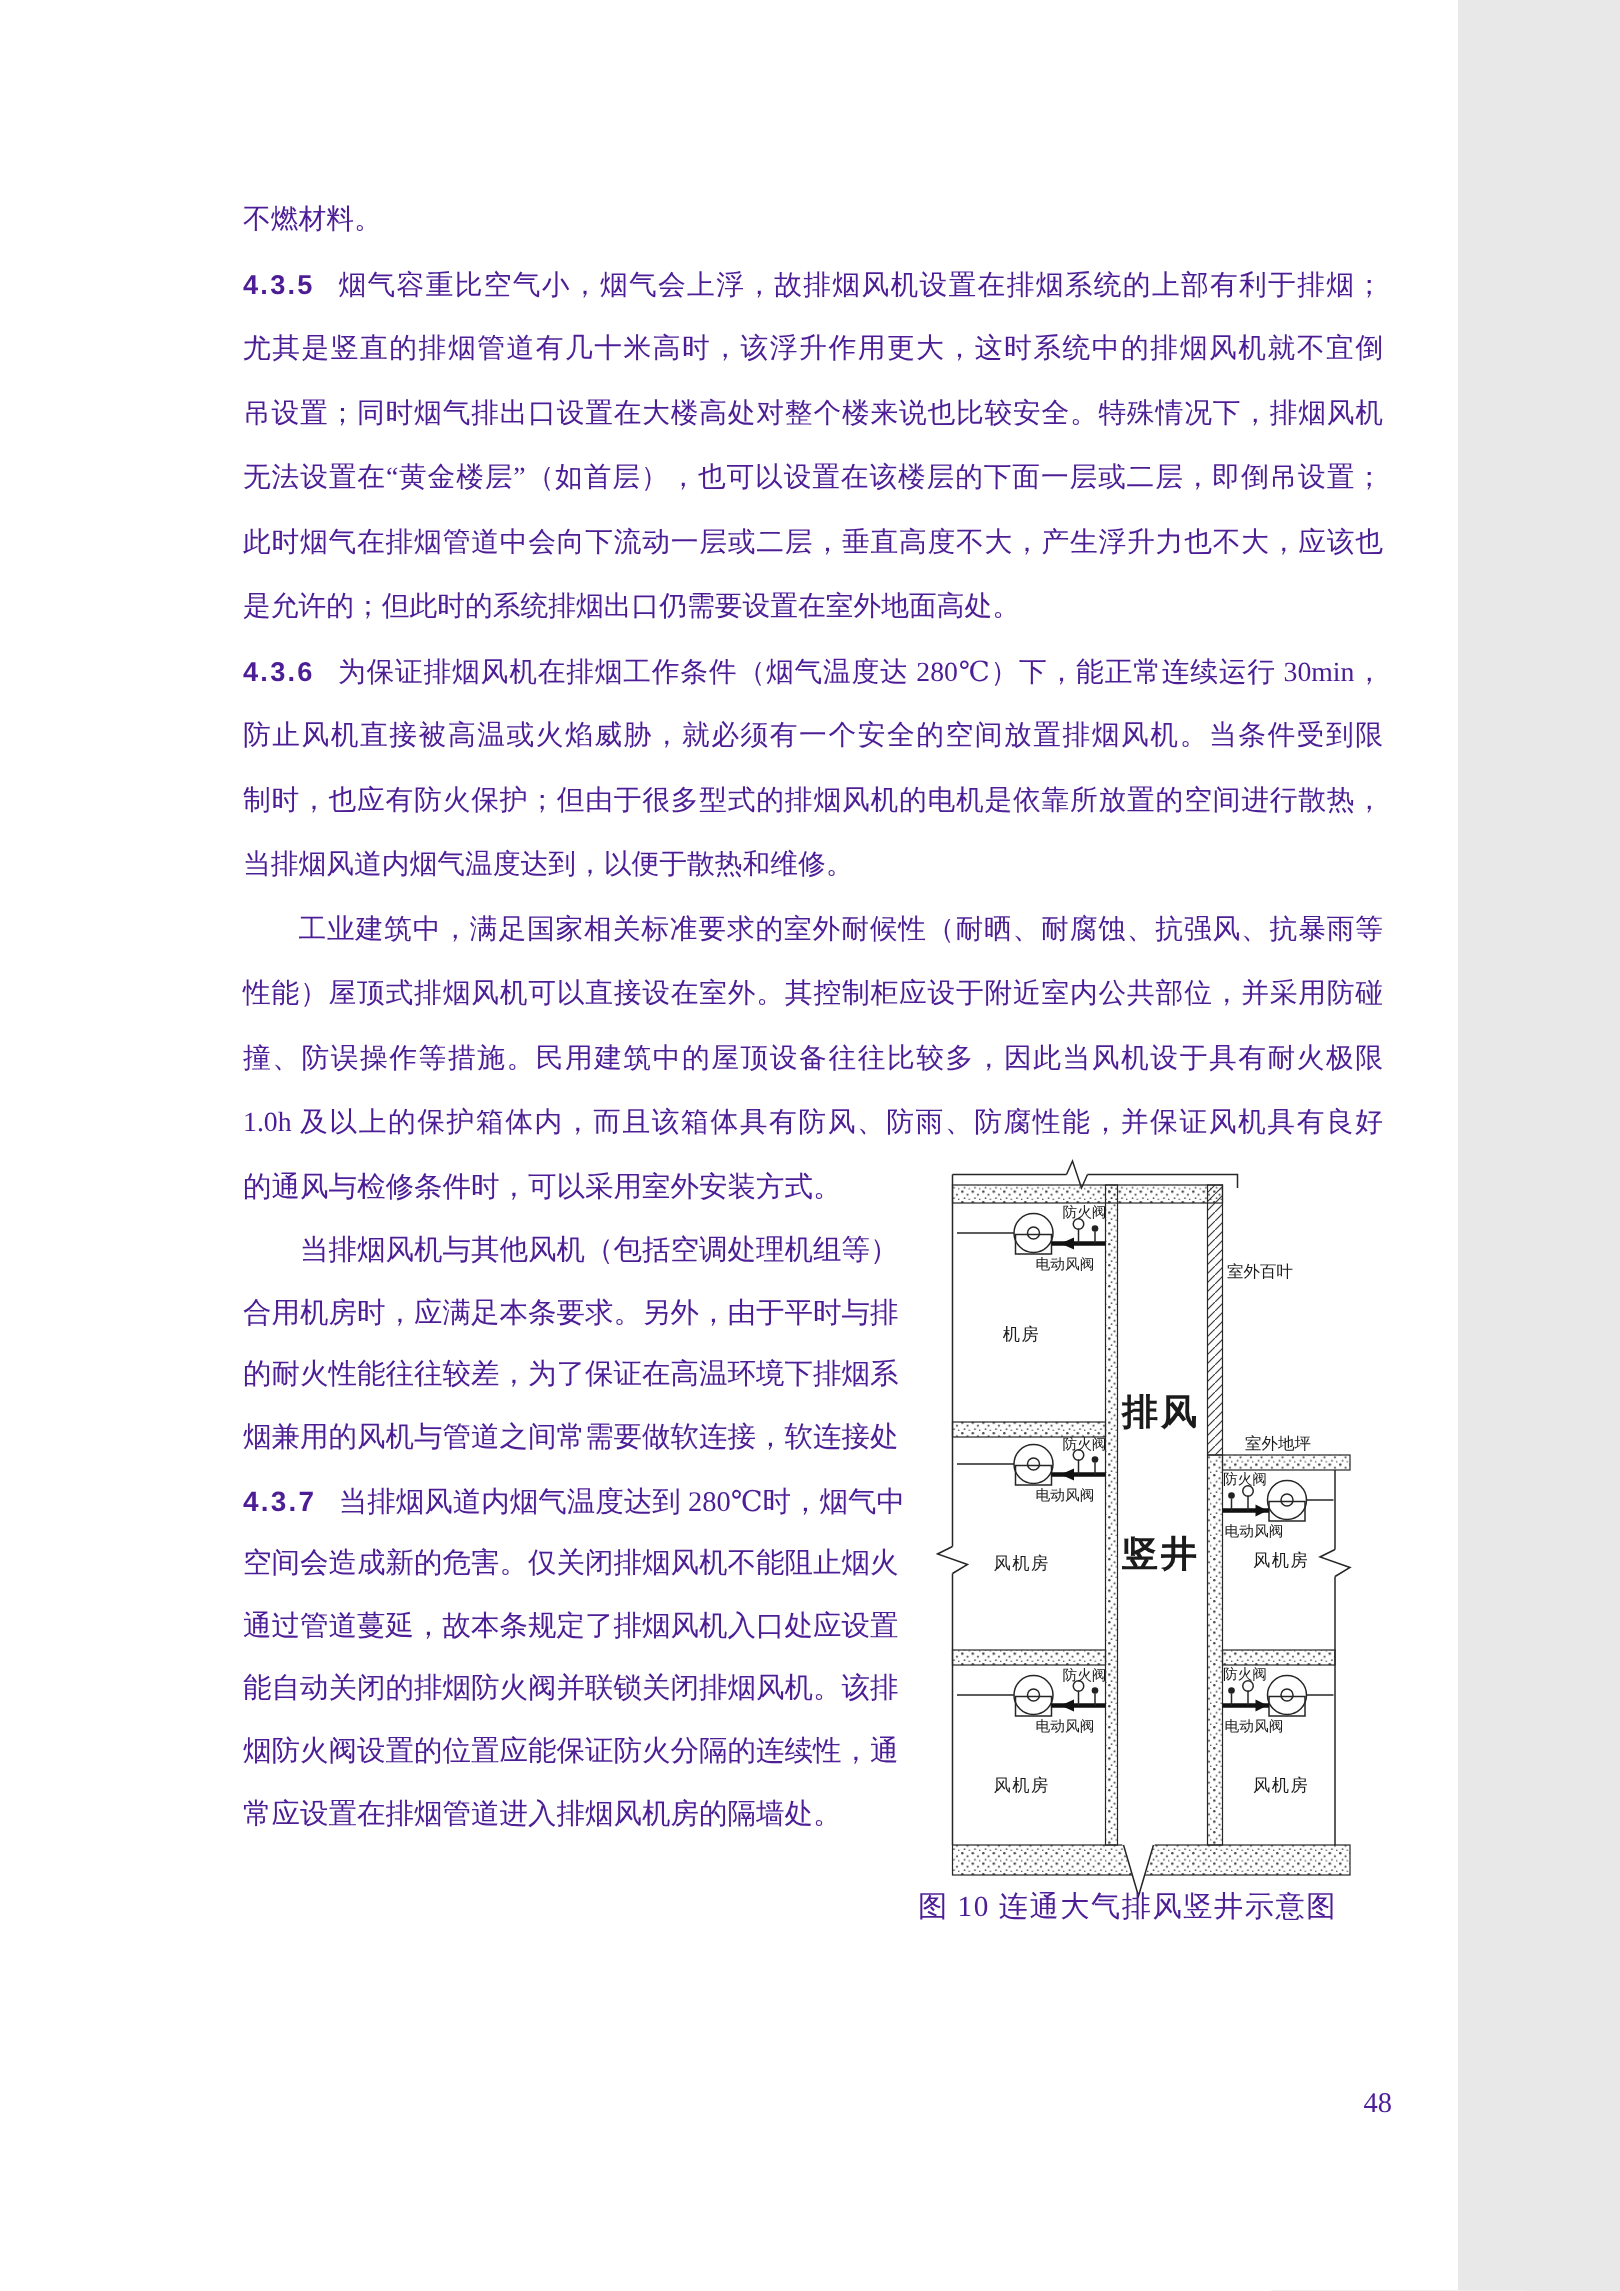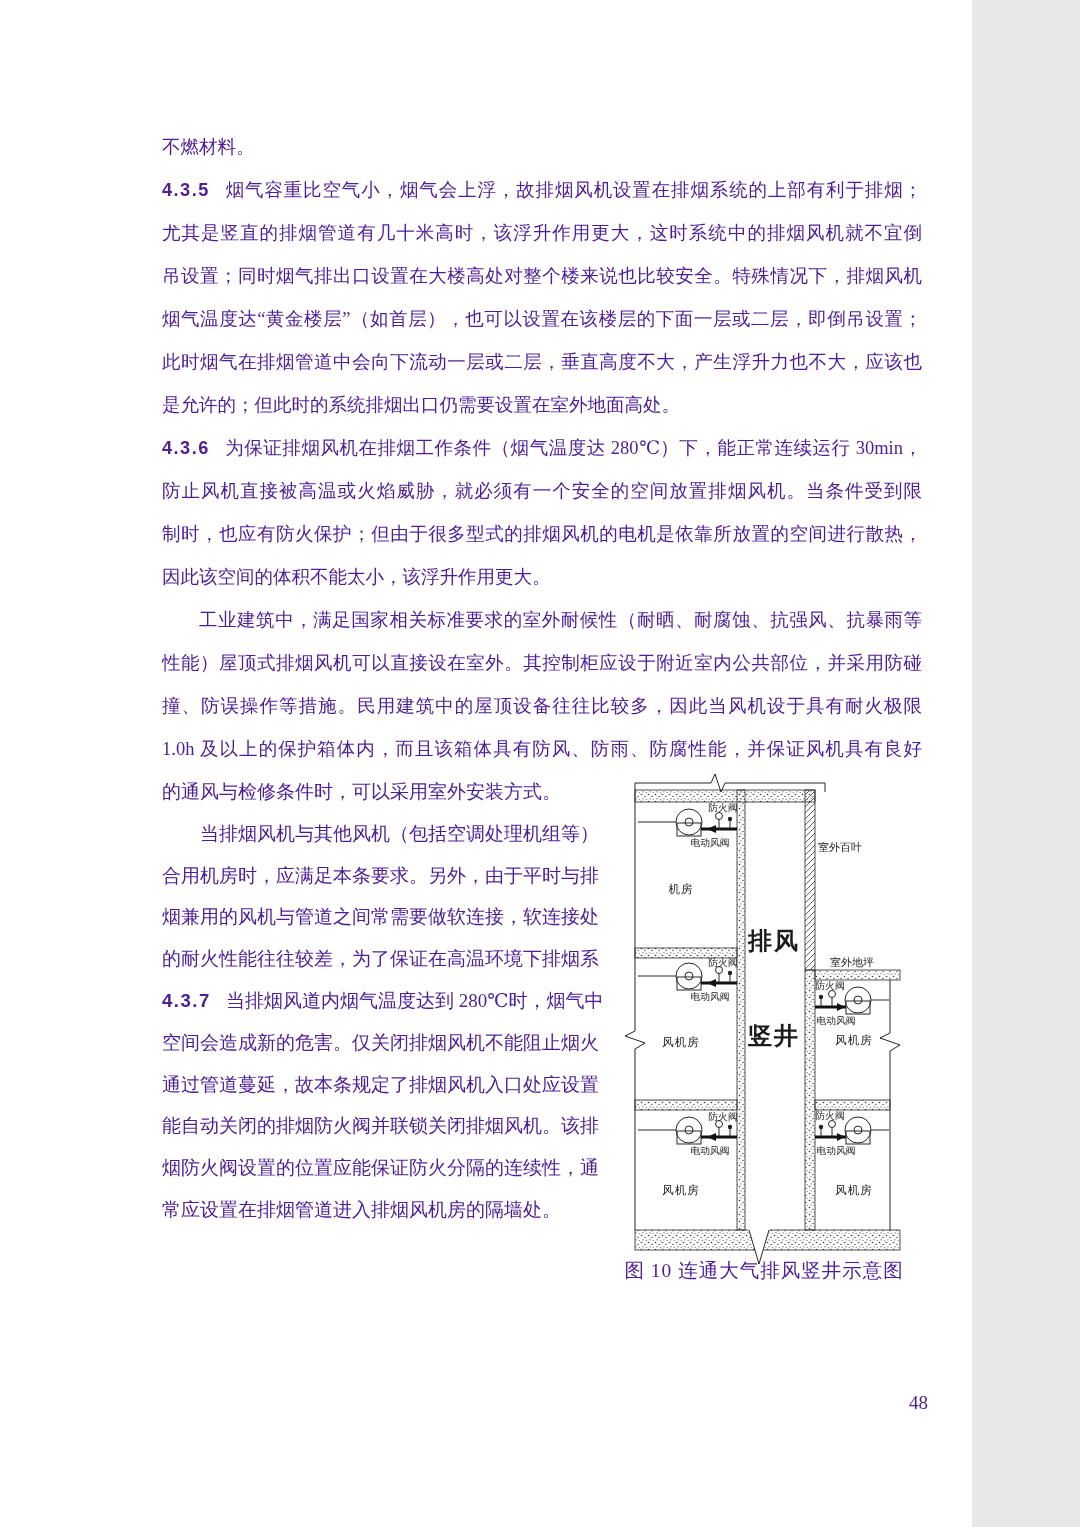--- a/index.html
+++ b/index.html
@@ -9,21 +9,21 @@
   .wide .ln{height:43px;line-height:43px;font-size:18.5px;}
   .narrow{position:absolute;left:162px;top:771px;width:437px;}
   .narrow .ln{height:41.8px;line-height:41.8px;font-size:19px;}
   .ln{white-space:nowrap;text-align:justify;text-align-last:justify;text-justify:inter-character;}
   .ln.end{text-align-last:left;}
   .ln.ind{text-indent:2em;}
   .ln b.num{font-family:"Liberation Sans","DejaVu Sans",sans-serif;font-weight:bold;
             margin-right:15px;letter-spacing:1.5px;font-size:0.98em;}
   .figure{position:absolute;left:612px;top:772px;width:300px;height:500px;}
   .figure svg{display:block;}
-  .fig-caption{position:absolute;left:612px;top:1257px;width:304px;text-align:center;
+  .fig-caption{position:absolute;left:612px;top:1257px;width:304px;
                font-size:19.5px;letter-spacing:1px;}
   .page-num{position:absolute;left:868px;top:1392px;width:60px;text-align:right;font-size:19px;}
   svg text{font-family:"Liberation Serif","DejaVu Serif",serif;fill:#1b1b1b;}
   svg .lbl{font-size:9.8px;}
   svg .room{font-size:11.5px;letter-spacing:1px;}
   svg .shaft{font-size:24px;font-weight:bold;letter-spacing:2px;}
   svg .s{stroke:#262626;fill:none;stroke-width:1;}
   svg .thin{stroke:#262626;stroke-width:1;}
   svg .duct{stroke:#111;stroke-width:3;}
   svg .slab{stroke:#262626;stroke-width:0.8;}
@@ -31,39 +31,39 @@
 </head>
 <body>
 
 <div class="page">
 
   <div class="wide">
     <div class="ln end">不燃材料。</div>
     <div class="ln"><b class="num">4.3.5</b><span>烟气容重比空气小，烟气会上浮，故排烟风机设置在排烟系统的上部有利于排烟；</span></div>
     <div class="ln">尤其是竖直的排烟管道有几十米高时，该浮升作用更大，这时系统中的排烟风机就不宜倒</div>
     <div class="ln">吊设置；同时烟气排出口设置在大楼高处对整个楼来说也比较安全。特殊情况下，排烟风机</div>
-    <div class="ln">烟气温度达“黄金楼层”（如首层），也可以设置在该楼层的下面一层或二层，即倒吊设置；</div>
+    <div class="ln">无法设置在“黄金楼层”（如首层），也可以设置在该楼层的下面一层或二层，即倒吊设置；</div>
     <div class="ln">此时烟气在排烟管道中会向下流动一层或二层，垂直高度不大，产生浮升力也不大，应该也</div>
     <div class="ln end">是允许的；但此时的系统排烟出口仍需要设置在室外地面高处。</div>
     <div class="ln"><b class="num">4.3.6</b><span>为保证排烟风机在排烟工作条件（烟气温度达 280℃）下，能正常连续运行 30min，</span></div>
     <div class="ln">防止风机直接被高温或火焰威胁，就必须有一个安全的空间放置排烟风机。当条件受到限</div>
     <div class="ln">制时，也应有防火保护；但由于很多型式的排烟风机的电机是依靠所放置的空间进行散热，</div>
-    <div class="ln end">因此该空间的体积不能太小，该浮升作用更大。</div>
+    <div class="ln end">当排烟风道内烟气温度达到，以便于散热和维修。</div>
     <div class="ln ind">工业建筑中，满足国家相关标准要求的室外耐候性（耐晒、耐腐蚀、抗强风、抗暴雨等</div>
     <div class="ln">性能）屋顶式排烟风机可以直接设在室外。其控制柜应设于附近室内公共部位，并采用防碰</div>
     <div class="ln">撞、防误操作等措施。民用建筑中的屋顶设备往往比较多，因此当风机设于具有耐火极限</div>
     <div class="ln">1.0h 及以上的保护箱体内，而且该箱体具有防风、防雨、防腐性能，并保证风机具有良好</div>
   </div>
 
   <div class="narrow">
     <div class="ln end">的通风与检修条件时，可以采用室外安装方式。</div>
     <div class="ln ind">当排烟风机与其他风机（包括空调处理机组等）</div>
     <div class="ln">合用机房时，应满足本条要求。另外，由于平时与排</div>
+    <div class="ln">的耐火性能往往较差，为了保证在高温环境下排烟系</div>
     <div class="ln">烟兼用的风机与管道之间常需要做软连接，软连接处</div>
-    <div class="ln">的耐火性能往往较差，为了保证在高温环境下排烟系</div>
     <div class="ln"><b class="num">4.3.7</b><span>当排烟风道内烟气温度达到 280℃时，烟气中</span></div>
     <div class="ln">空间会造成新的危害。仅关闭排烟风机不能阻止烟火</div>
     <div class="ln">通过管道蔓延，故本条规定了排烟风机入口处应设置</div>
     <div class="ln">能自动关闭的排烟防火阀并联锁关闭排烟风机。该排</div>
     <div class="ln">烟防火阀设置的位置应能保证防火分隔的连续性，通</div>
     <div class="ln end">常应设置在排烟管道进入排烟风机房的隔墙处。</div>
   </div>
 
   <div class="figure">
   <svg width="300" height="500" viewBox="0 0 300 500">

